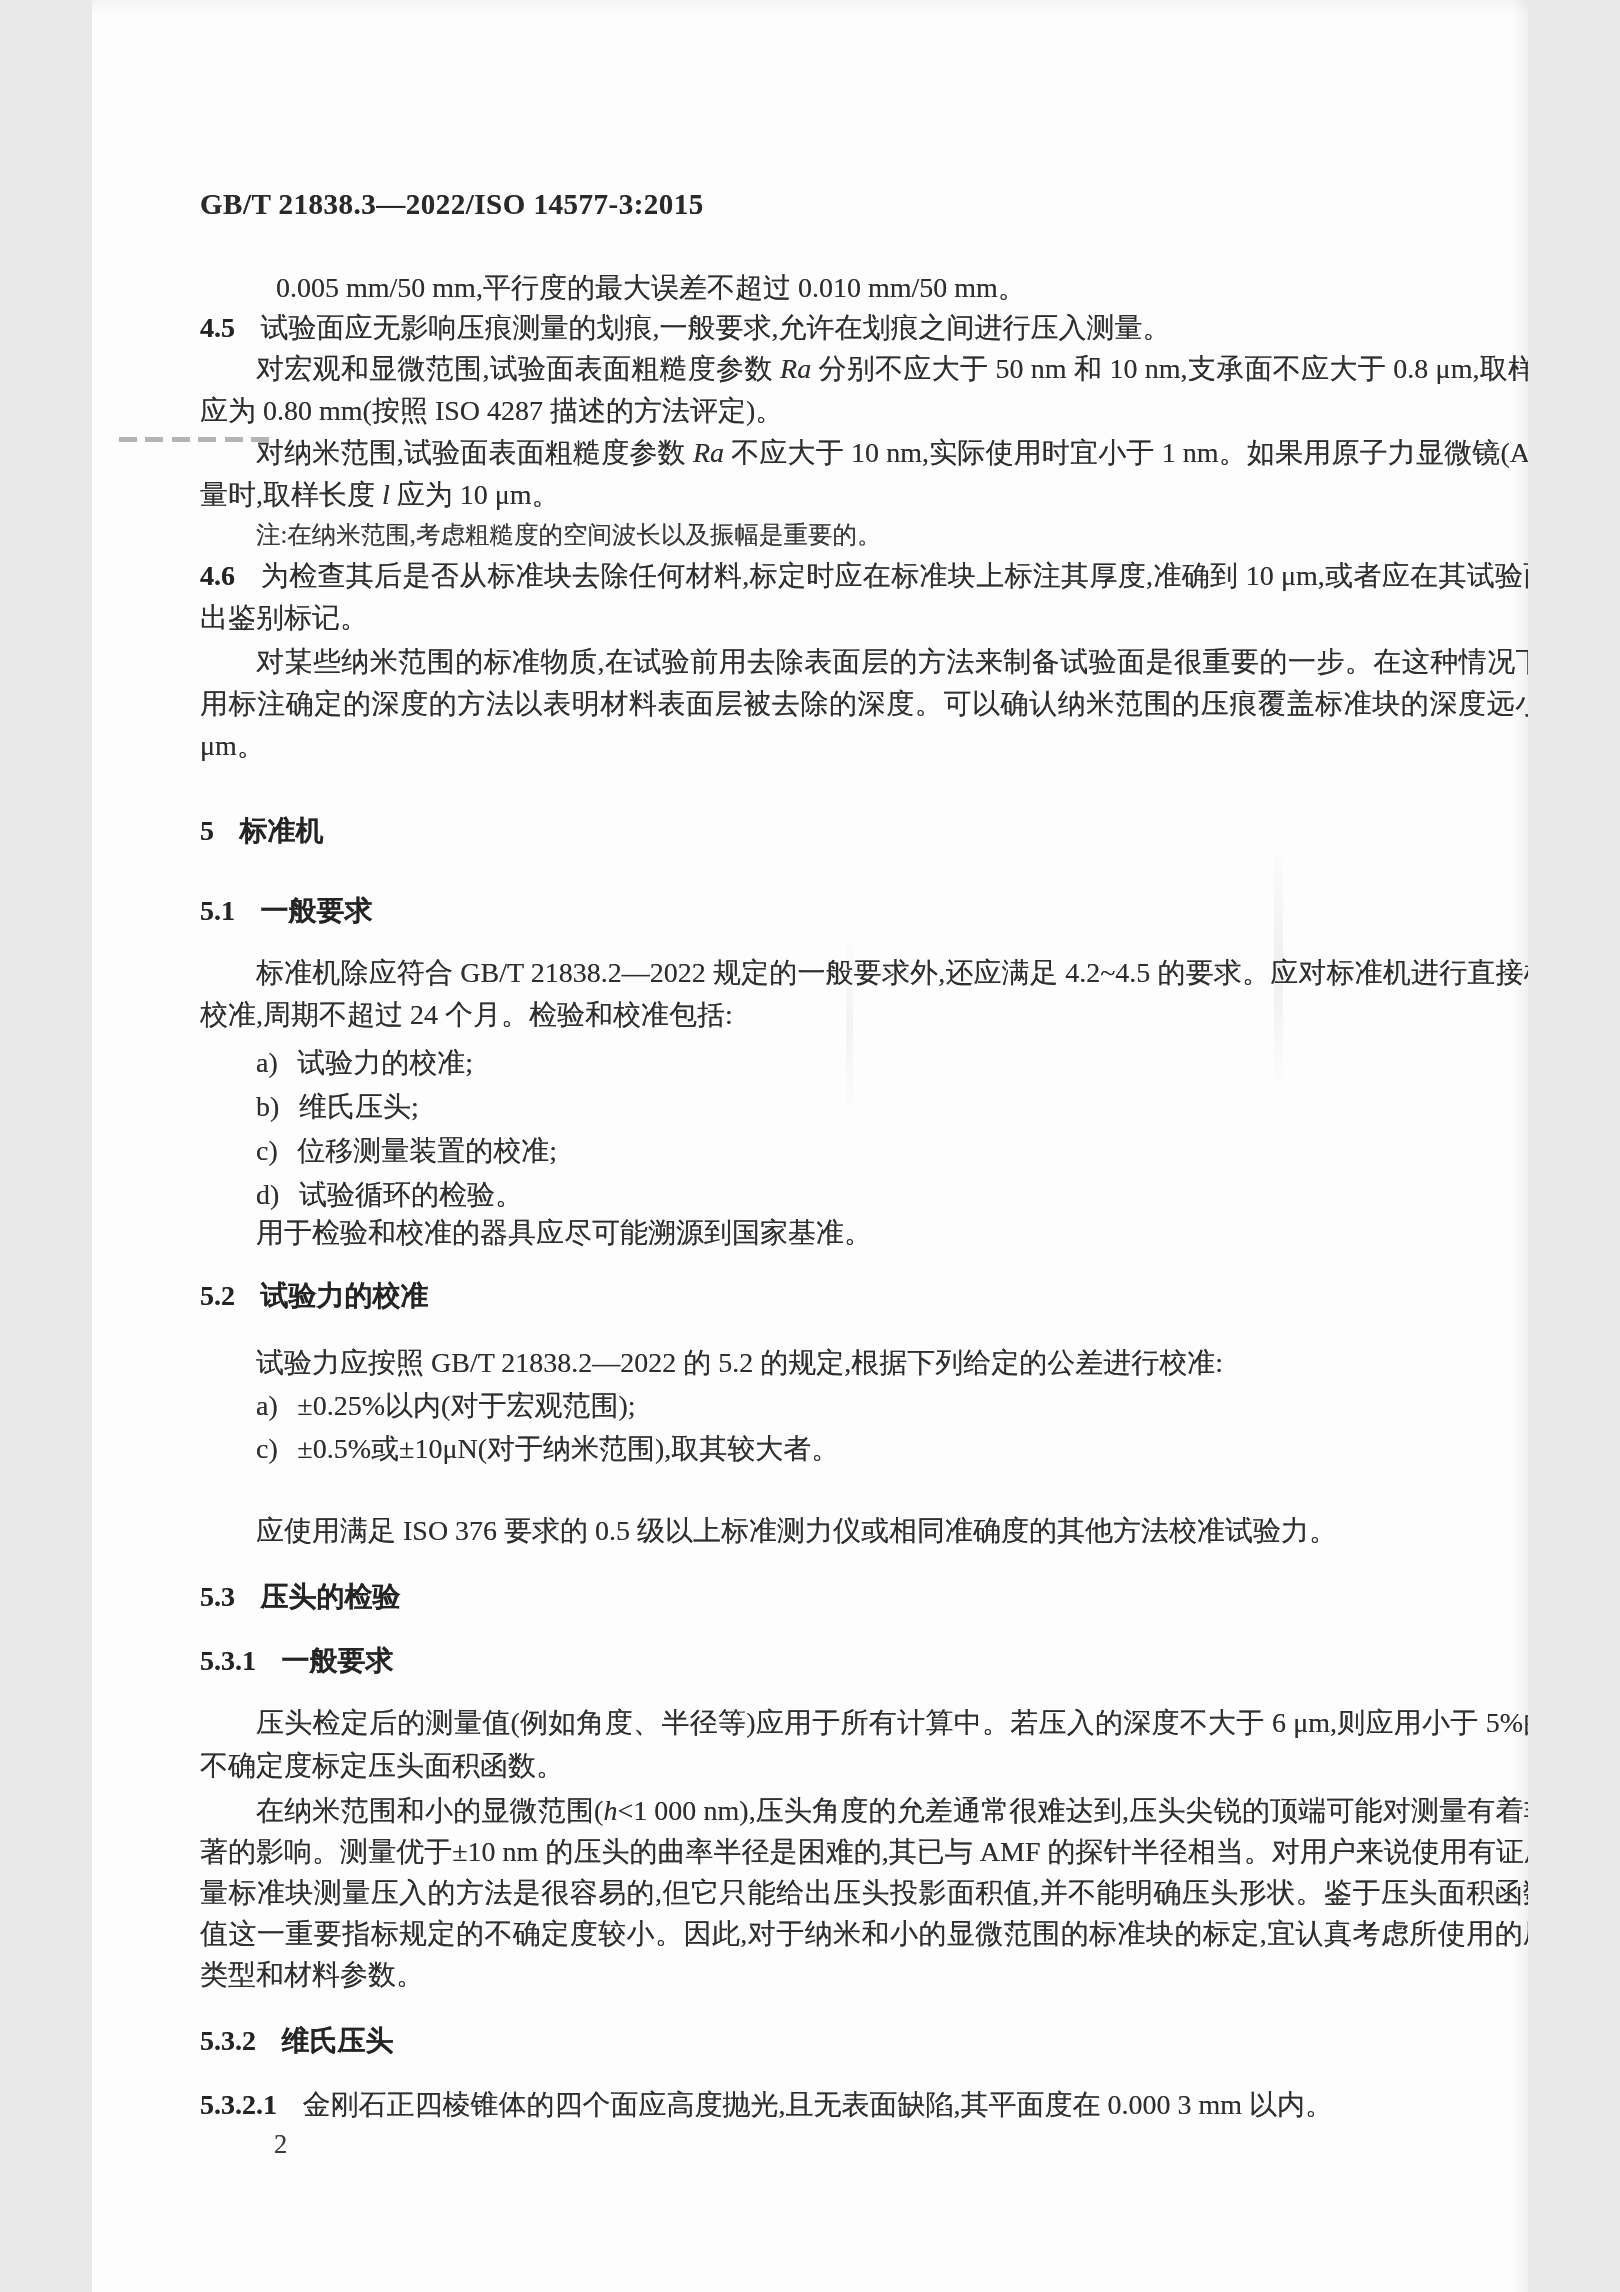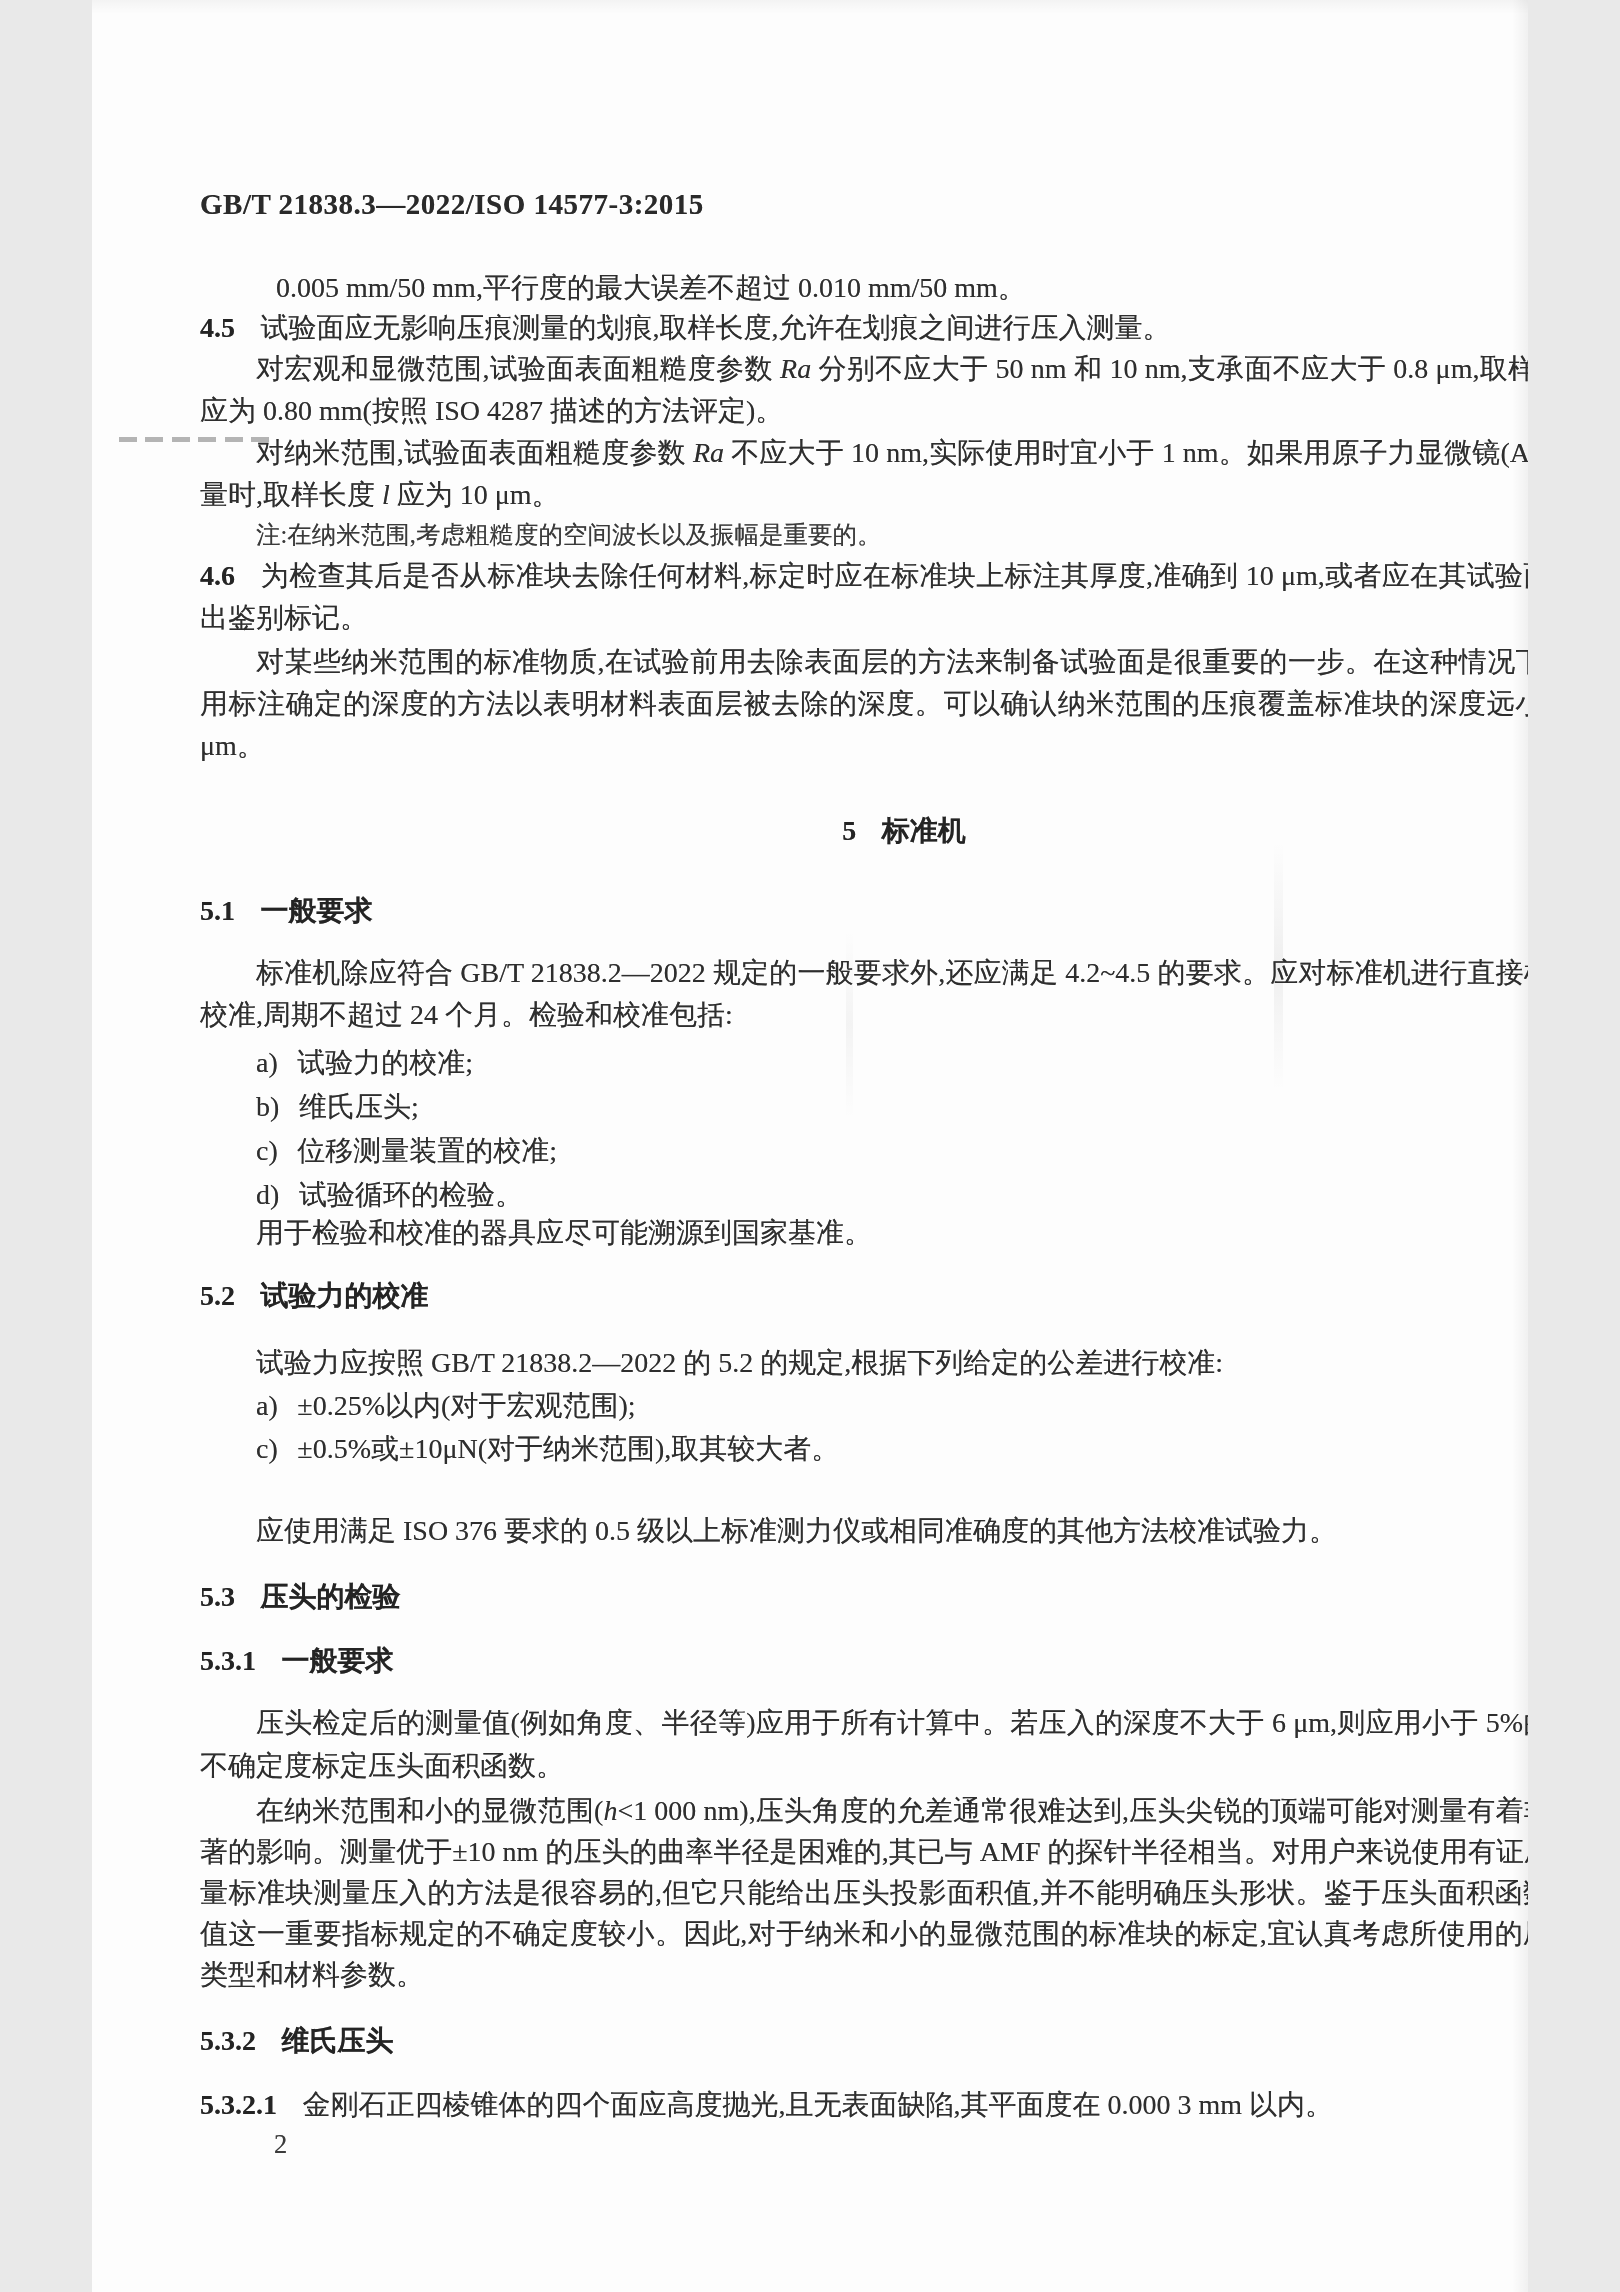--- a/index.html
+++ b/index.html
@@ -57,40 +57,40 @@
   <div class="edge-shade"></div>
   <div class="dash-artifact"></div>
   <div class="streak-a"></div>
   <div class="streak-b"></div>
 
   <p class="blk headerline" style="top:186px;">GB/T 21838.3—2022/ISO 14577-3:2015</p>
 
   <p class="blk carry" style="top:267px;">0.005 mm/50 mm,平行度的最大误差不超过 0.010 mm/50 mm。</p>
 
   <p class="blk" style="top:307px;">
-    <span class="cnum">4.5</span><span>试验面应无影响压痕测量的划痕,取样长度,允许在划痕之间进行压入测量。</span>
+    <span class="cnum">4.5</span><span>试验面应无影响压痕测量的划痕,一般要求,允许在划痕之间进行压入测量。</span>
   </p>
 
   <p class="blk indent" style="top:348px;">
     <span>对宏观和显微范围,试验面表面粗糙度参数 </span><span class="it">Ra</span><span> 分别不应大于 50 nm 和 10 nm,支承面不应大于 0.8 μm,取样长度 </span><span class="it">l</span><span> 应为 0.80 mm(按照 ISO 4287 描述的方法评定)。</span>
   </p>
 
   <p class="blk indent" style="top:432px;">
     <span>对纳米范围,试验面表面粗糙度参数 </span><span class="it">Ra</span><span> 不应大于 10 nm,实际使用时宜小于 1 nm。如果用原子力显微镜(AMF)测量时,取样长度 </span><span class="it">l</span><span> 应为 10 μm。</span>
   </p>
 
   <p class="blk note" style="top:518px;">注:在纳米范围,考虑粗糙度的空间波长以及振幅是重要的。</p>
 
   <p class="blk" style="top:555px;">
     <span class="cnum">4.6</span><span>为检查其后是否从标准块去除任何材料,标定时应在标准块上标注其厚度,准确到 10 μm,或者应在其试验面上做出鉴别标记。</span>
   </p>
 
   <p class="blk indent" style="top:641px;">对某些纳米范围的标准物质,在试验前用去除表面层的方法来制备试验面是很重要的一步。在这种情况下,宜使用标注确定的深度的方法以表明材料表面层被去除的深度。可以确认纳米范围的压痕覆盖标准块的深度远小于 10 μm。</p>
 
-  <h2 class="blk hd" style="top:810px;text-align:center;">
+  <h2 class="blk hd" style="top:810px;">
     <span class="hnum">5</span><span>标准机</span>
   </h2>
 
   <h3 class="blk hd" style="top:890px;">
     <span class="hnum">5.1</span><span>一般要求</span>
   </h3>
 
   <p class="blk indent" style="top:952px;">标准机除应符合 GB/T 21838.2—2022 规定的一般要求外,还应满足 4.2~4.5 的要求。应对标准机进行直接检验和校准,周期不超过 24 个月。检验和校准包括:</p>
 
   <div class="blk lh45" style="top:1041px;">

